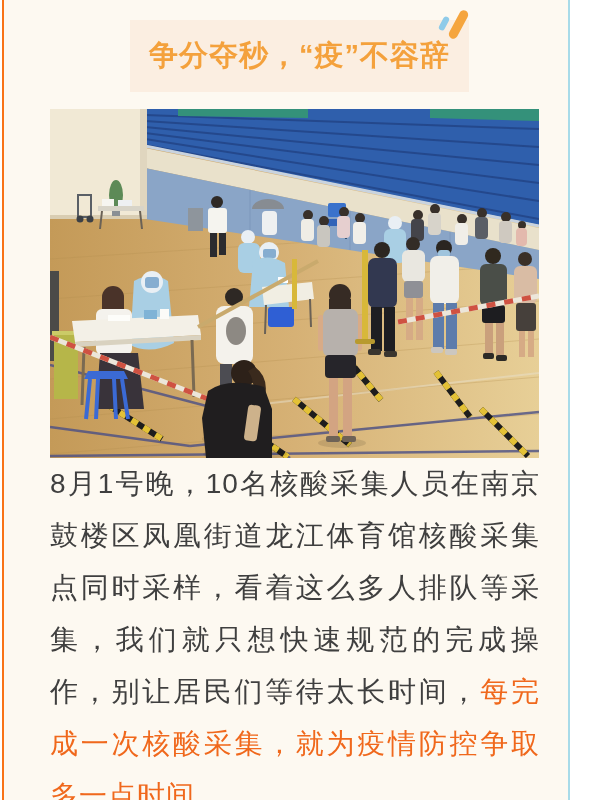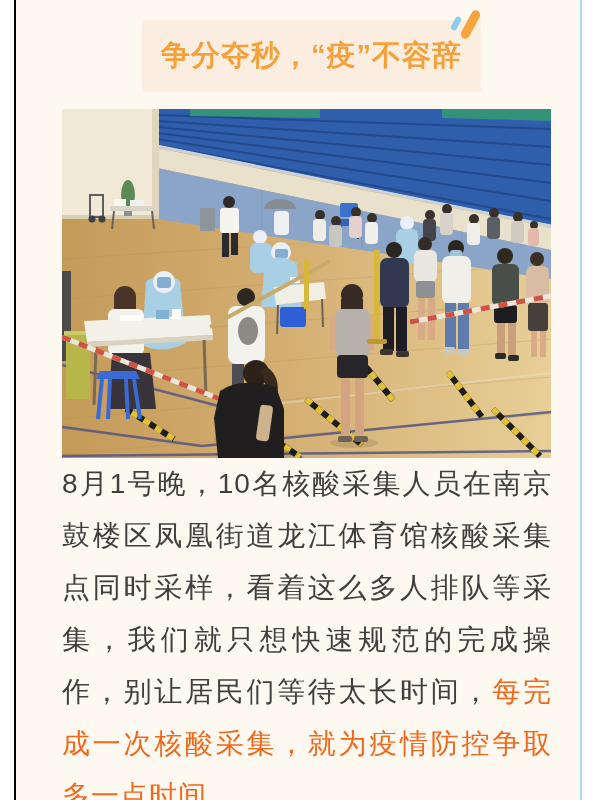--- a/index.html
+++ b/index.html
@@ -1,23 +1,23 @@
 <!DOCTYPE html>
 <html><head>
 <meta charset="utf-8">
 <style>
   html,body{margin:0;padding:0;background:#ffffff;}
   .stage{
     position:relative;width:600px;height:800px;overflow:hidden;
     background:#ffffff;font-family:"Liberation Sans",sans-serif;
   }
   .card{
-    position:absolute;left:14px;top:0;width:568px;height:800px;
+    position:absolute;left:2px;top:0;width:568px;height:800px;
     box-sizing:border-box;background:#fdf9f1;
-    border-left:2px solid #000000;border-right:2px solid #a8dbe9;
+    border-left:2px solid #f97316;border-right:2px solid #a8dbe9;
   }
   .banner{
     position:absolute;left:126px;top:20px;width:339px;height:72px;
     background:#fbeee1;display:flex;align-items:center;justify-content:center;
   }
   .banner .t{
     font-size:29px;font-weight:bold;color:#f4a13c;
     letter-spacing:1px;white-space:nowrap;
   }
   .slash{position:absolute;border-radius:8px;}

